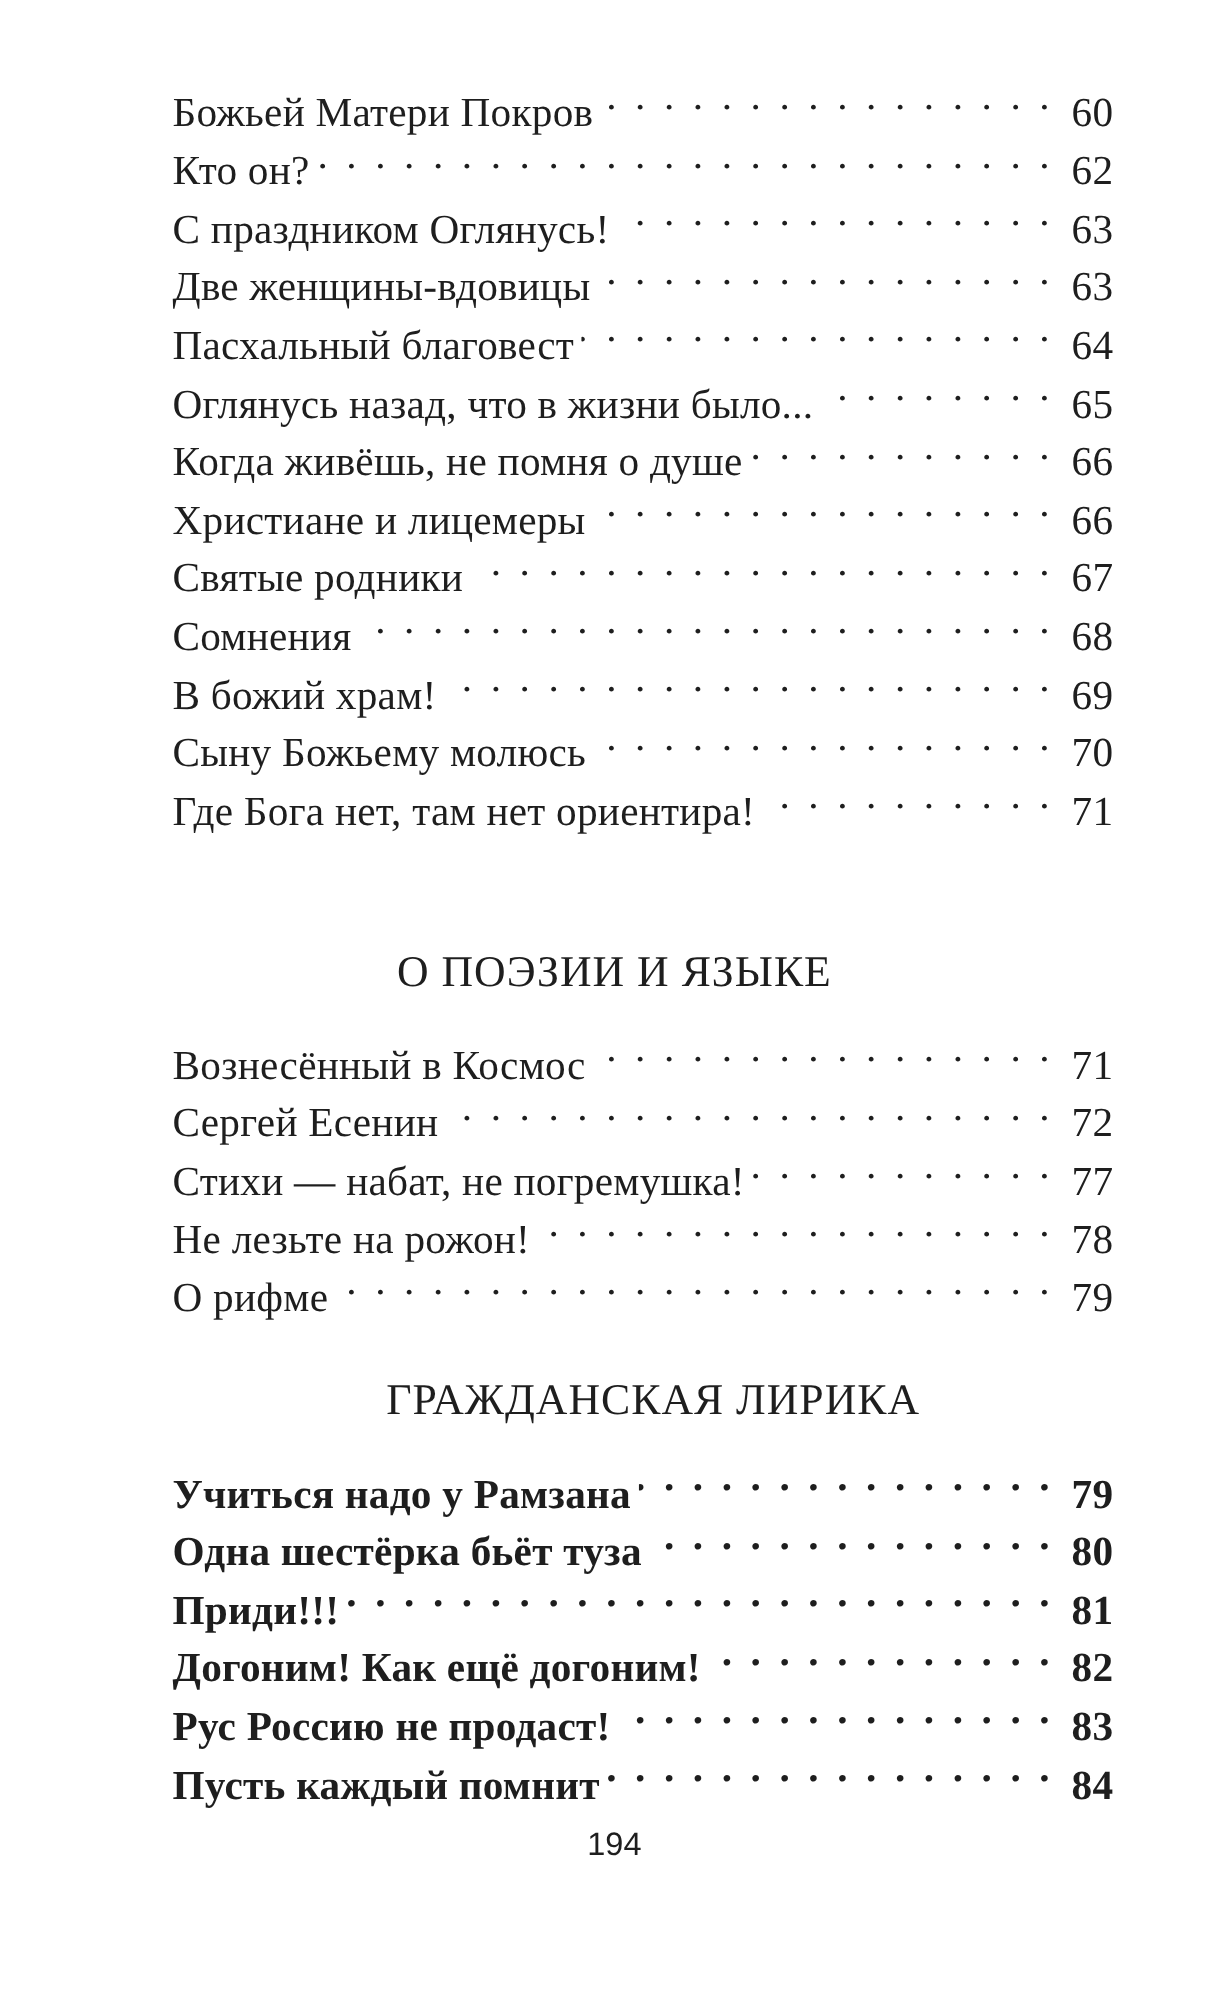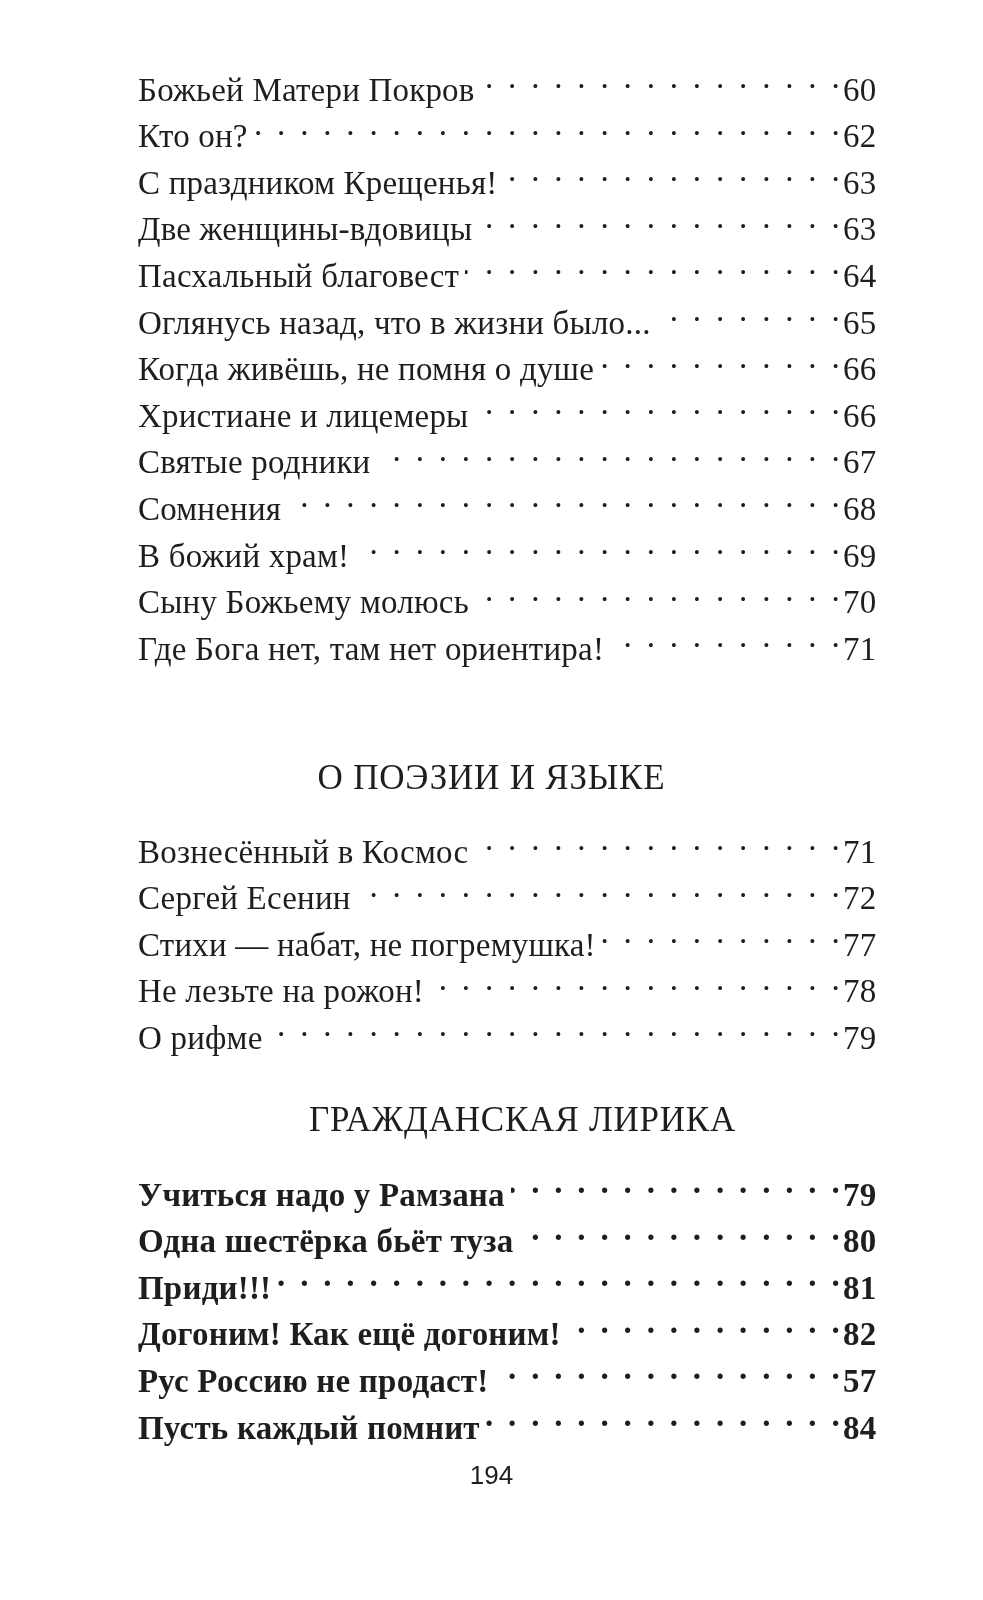--- a/index.html
+++ b/index.html
@@ -54,21 +54,21 @@
       right: 0;
       top: 0;
       font-size: 33px;
       line-height: 46.6px;
       letter-spacing: 3.3px;
       white-space: nowrap;
       direction: rtl;
     }
     .toc-page {
       flex: 0 0 62px;
-      text-align: left;
+      text-align: center;
       position: relative;
       z-index: 2;
       background: #ffffff;
     }
     .section-heading {
       position: absolute;
       left: 0;
       width: 983px;
       text-align: center;
       font-size: 35px;
@@ -96,21 +96,21 @@
         <span class="toc-title">Божьей Матери Покров</span>
         <span class="toc-leader"></span>
         <span class="toc-page">60</span>
       </div>
     <div class="toc-row">
         <span class="toc-title">Кто он?</span>
         <span class="toc-leader"></span>
         <span class="toc-page">62</span>
       </div>
     <div class="toc-row">
-        <span class="toc-title">С праздником Крещенья!</span>
+        <span class="toc-title">С праздником Оглянусь!</span>
         <span class="toc-leader"></span>
         <span class="toc-page">63</span>
       </div>
     <div class="toc-row">
         <span class="toc-title">Две женщины-вдовицы</span>
         <span class="toc-leader"></span>
         <span class="toc-page">63</span>
       </div>
     <div class="toc-row">
         <span class="toc-title">Пасхальный благовест</span>
@@ -208,21 +208,21 @@
         <span class="toc-page">81</span>
       </div>
     <div class="toc-row">
         <span class="toc-title">Догоним! Как ещё догоним!</span>
         <span class="toc-leader"></span>
         <span class="toc-page">82</span>
       </div>
     <div class="toc-row">
         <span class="toc-title">Рус Россию не продаст!</span>
         <span class="toc-leader"></span>
-        <span class="toc-page">57</span>
+        <span class="toc-page">83</span>
       </div>
     <div class="toc-row">
         <span class="toc-title">Пусть каждый помнит</span>
         <span class="toc-leader"></span>
         <span class="toc-page">84</span>
       </div>
   </div>
 
   <div class="page-number">194</div>
 

